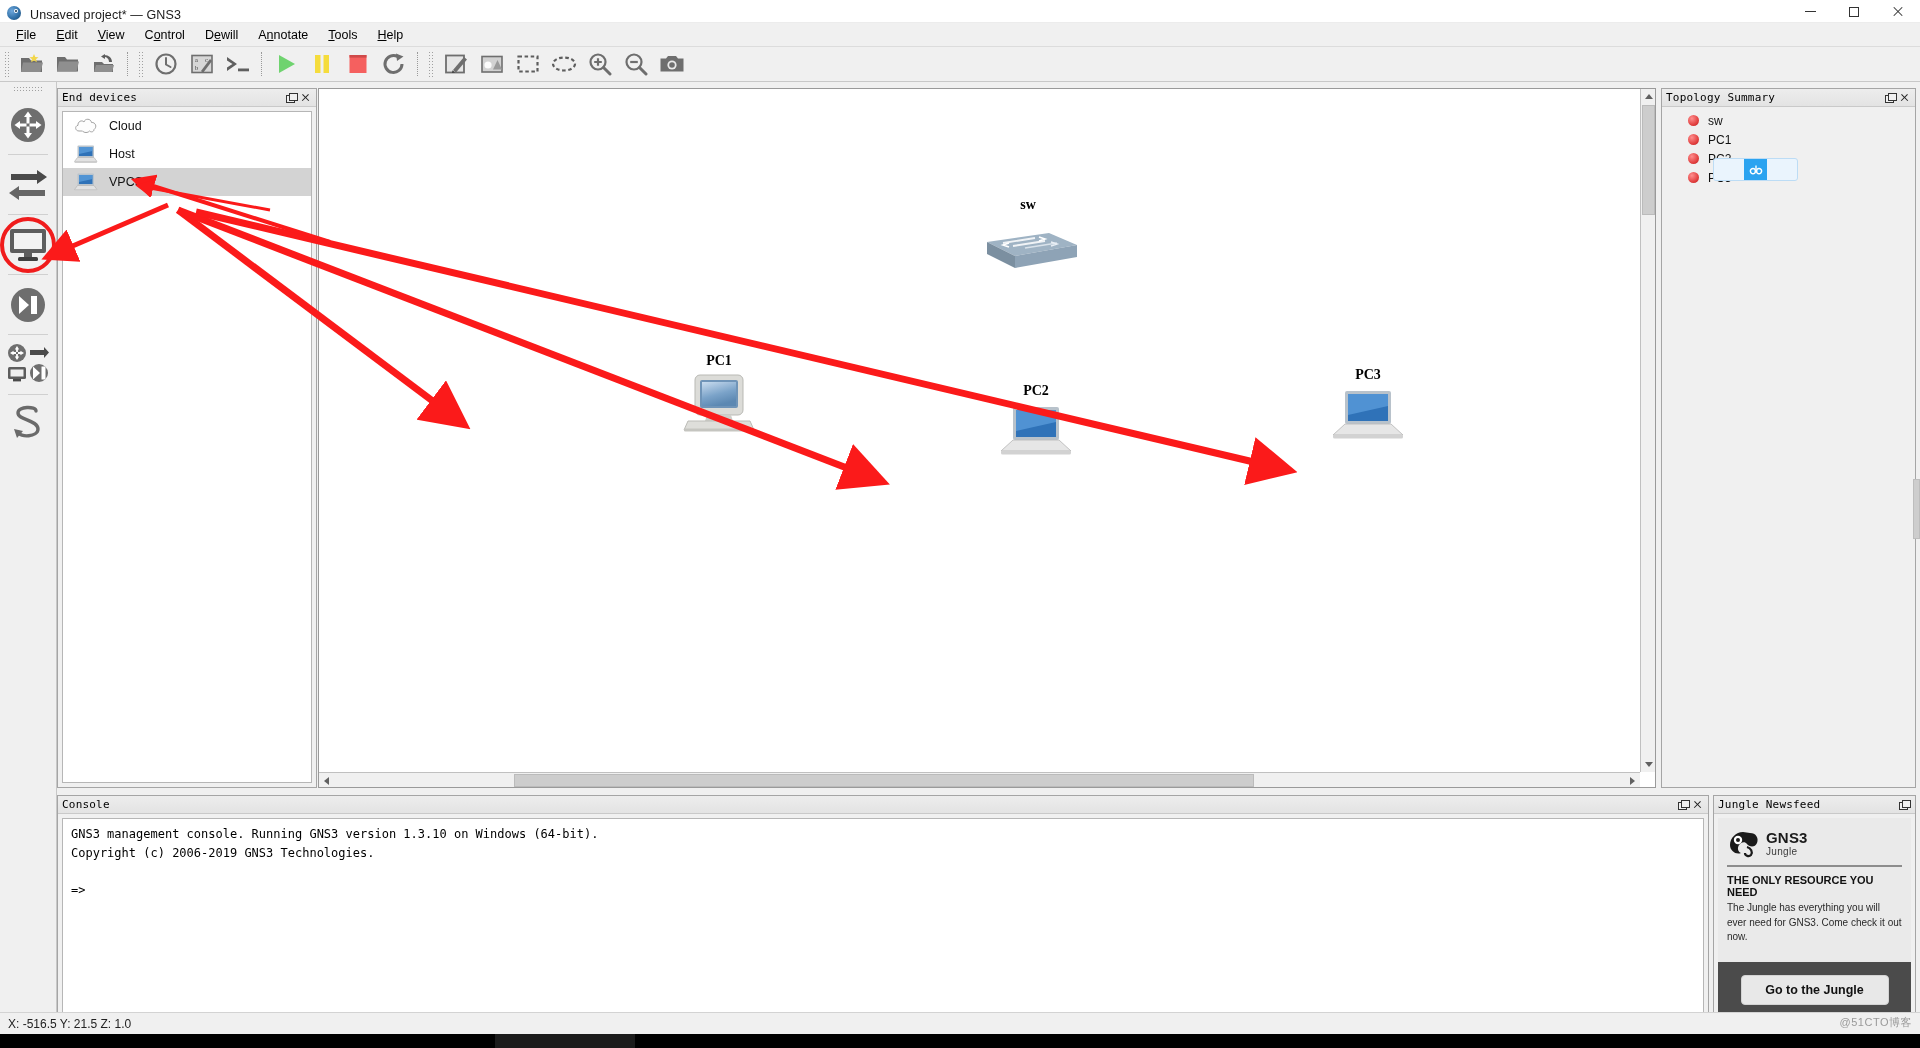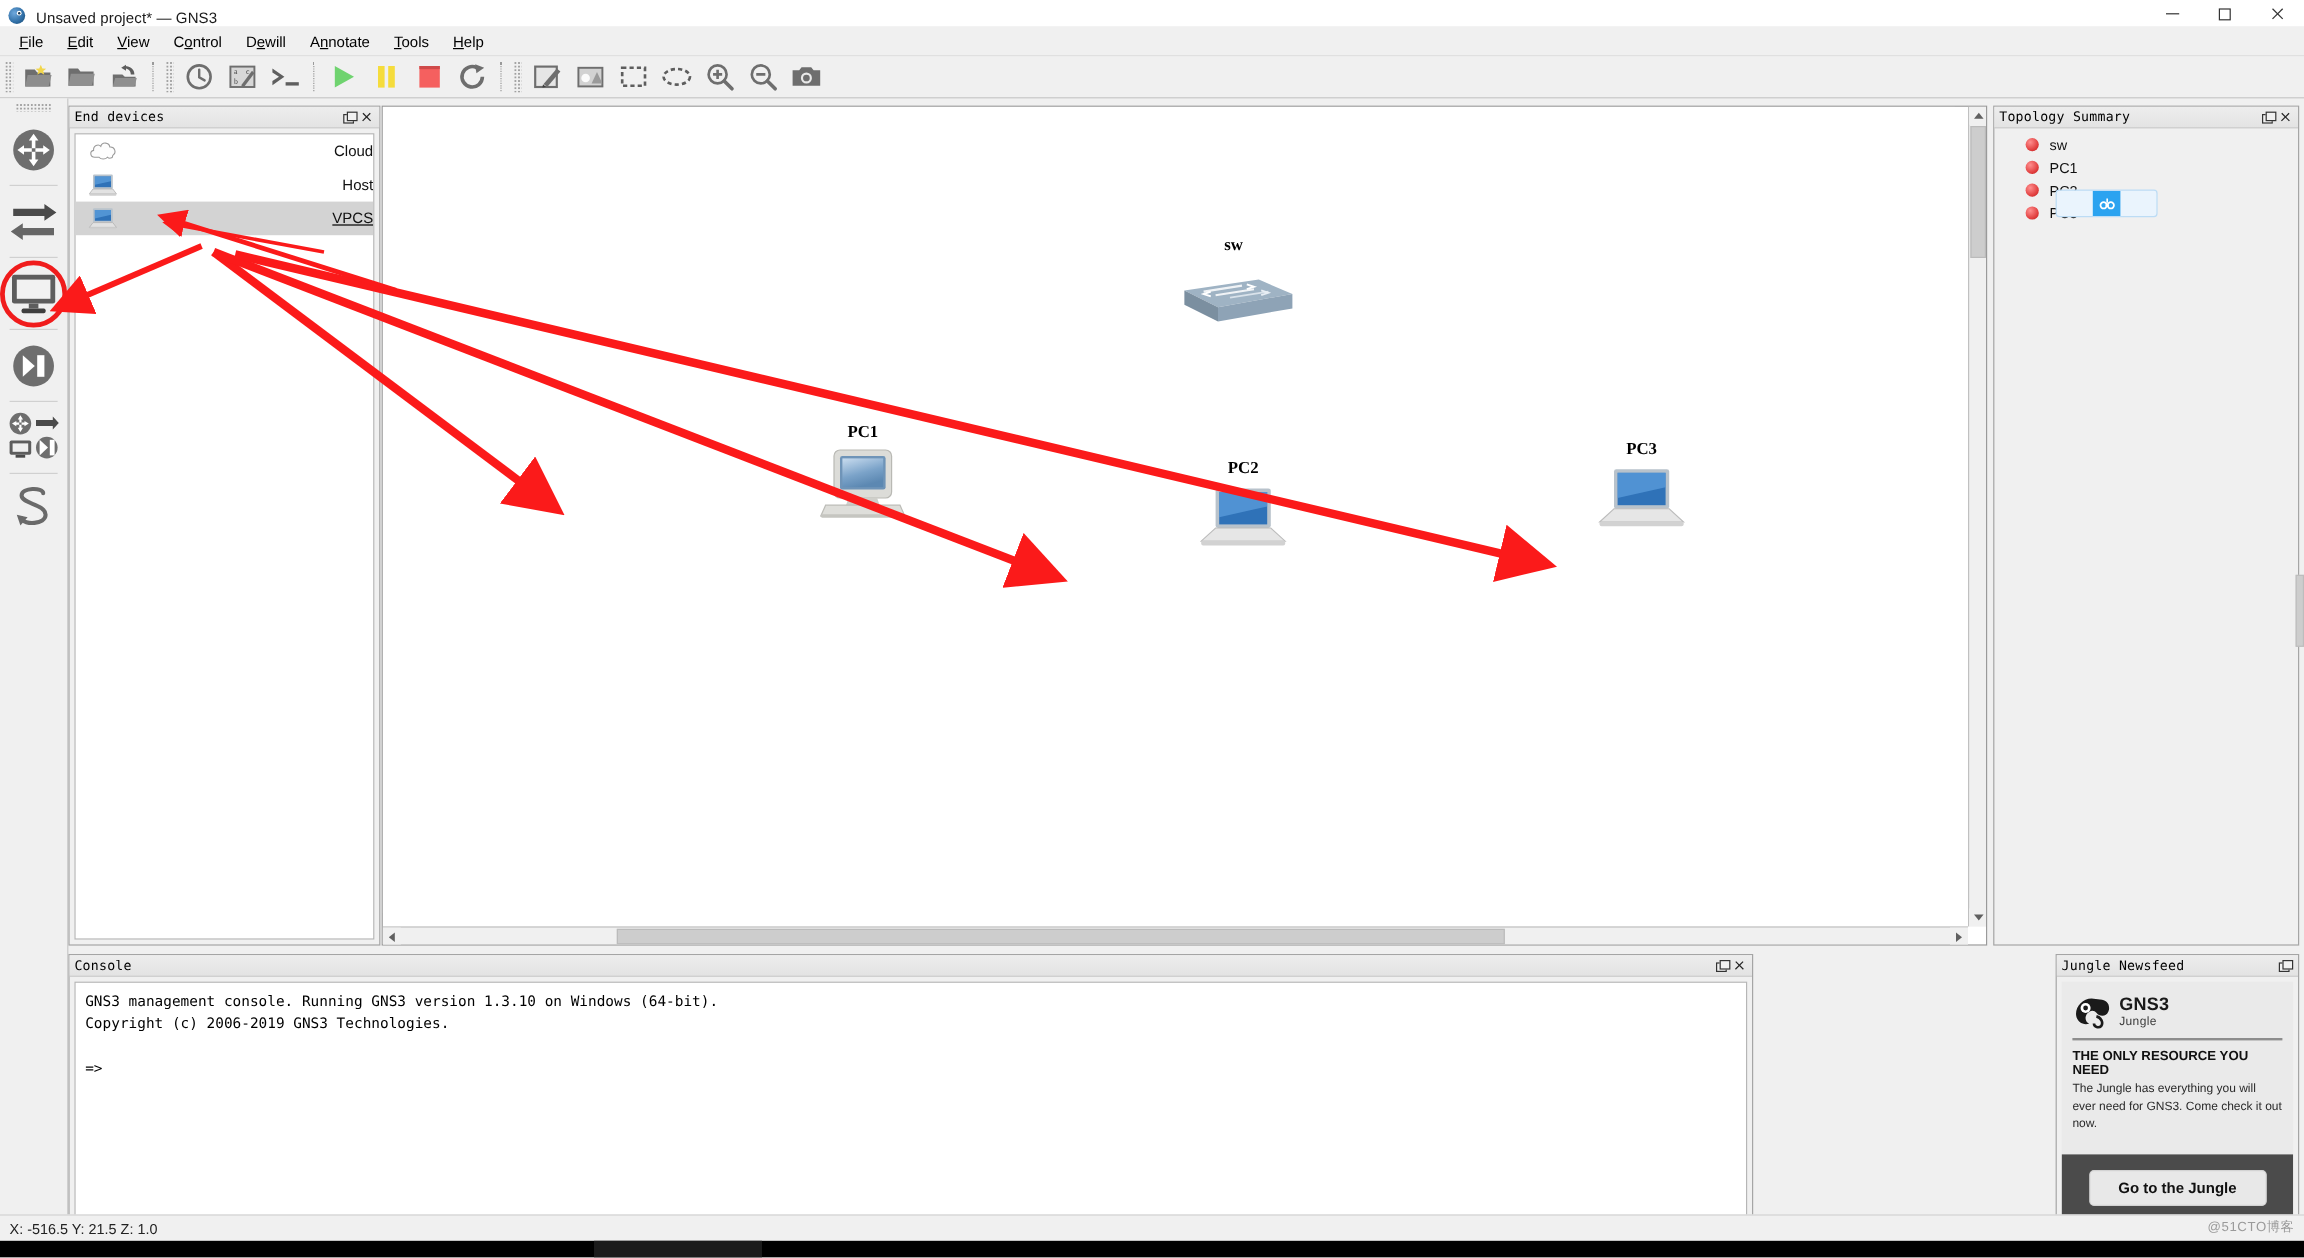--- a/index.html
+++ b/index.html
@@ -135,23 +135,23 @@
   .x-ico { position: relative; width: 9px; height: 9px; }
   .x-ico::before, .x-ico::after {
     content:""; position:absolute; left:0; top:4px; width:9px; height:1.4px; background:#222;
   }
   .x-ico::before { transform: rotate(45deg); }
   .x-ico::after { transform: rotate(-45deg); }
 
   .dock-body { position: absolute; left: 4px; top: 22px; right: 4px; bottom: 4px;
     background: #ffffff; border: 1px solid #b6b6b6; overflow: hidden; }
   .dev-row {
-    height: 28px; display: flex; align-items: center; padding-left: 8px; cursor: default; justify-content: space-between;
-  }
-  .dev-row.selected { background: #d3d3d3; text-decoration: underline; }
+    height: 28px; display: flex; align-items: center; padding-left: 8px; cursor: default;
+  }
+  .dev-row.selected { background: #d3d3d3; }
   .dev-row .icon { width: 30px; flex: 0 0 auto; display: flex; align-items: center; justify-content: center; }
   .dev-row .label { font-size: 12.5px; color: #111; margin-left: 8px; }
 
   
   .canvas-wrap {
     position: absolute; left: 318px; top: 88px; width: 1338px; height: 700px;
     background: #ffffff; border: 1px solid #9a9a9a; overflow: hidden;
   }
   .canvas { position: absolute; left: 0; top: 0; width: 1310px; height: 672px; background: #fff; }
   .node { position: absolute; text-align: center; }
@@ -201,21 +201,21 @@
     width: 23px; height: 23px; flex: 0 0 auto; background: #2ba3f0;
     display: flex; align-items: center; justify-content: center;
   }
   .upload-badge .ub-text {
     flex: 1 1 auto; text-align: center; font-size: 12px; color: #7fbdea;
     font-family: "DejaVu Sans", sans-serif;
   }
 
   
   .dock-console {
-    position: absolute; left: 57px; top: 795px; width: 1404px; height: 228px;
+    position: absolute; left: 57px; top: 795px; width: 1652px; height: 228px;
     background: #f0f0f0; border: 1px solid #a5a5a5;
   }
   .console-body {
     position: absolute; left: 4px; top: 22px; right: 4px; bottom: 4px;
     background: #ffffff; border: 1px solid #b6b6b6; padding: 6px 8px;
     font-family: "DejaVu Sans Mono", monospace; font-size: 12px; color: #000;
     line-height: 1.55; white-space: pre; overflow: hidden;
   }
 
   

